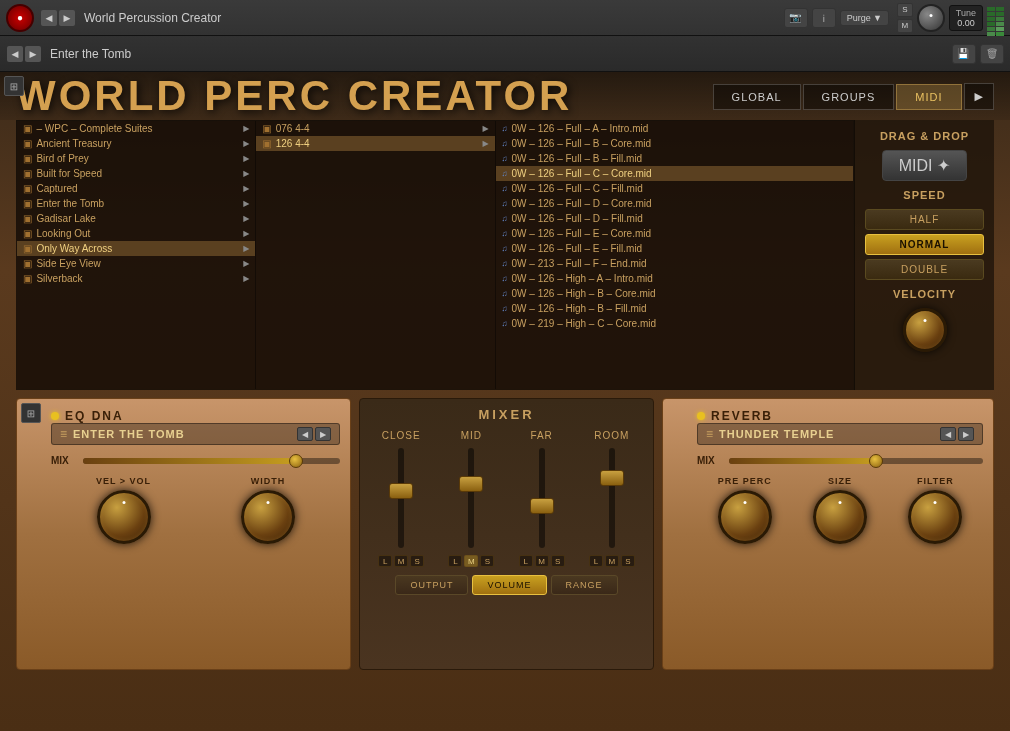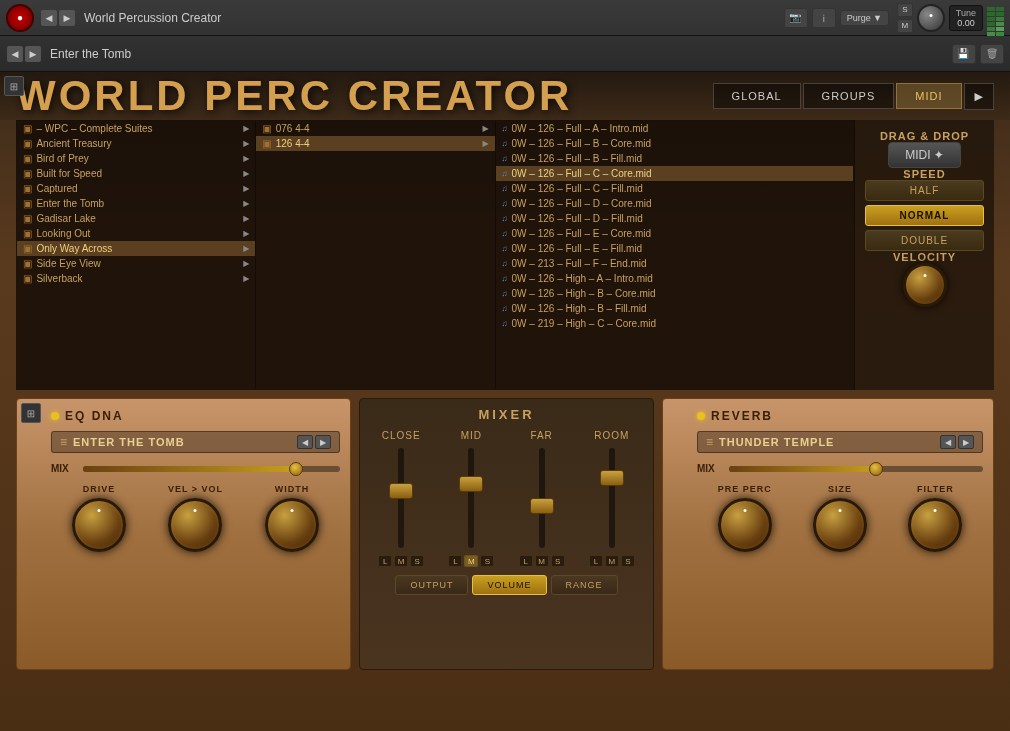--- a/index.html
+++ b/index.html
@@ -163,21 +163,21 @@
     .instrument-title {
       font-size: 42px;
       font-weight: bold;
       color: #d4a050;
       letter-spacing: 3px;
       text-shadow: 2px 2px 8px rgba(0,0,0,0.8);
       font-family: 'Arial Black', Arial, sans-serif;
     }
     .tab-buttons {
       display: flex;
-      align-items: center;
+      align-items: flex-end;
       gap: 2px;
     }
     .tab-btn {
       background: rgba(0,0,0,0.4);
       border: 1px solid rgba(255,255,255,0.2);
       color: #ccc;
       padding: 6px 18px;
       cursor: pointer;
       font-size: 11px;
       letter-spacing: 1px;
@@ -229,36 +229,36 @@
 
     
     .drag-drop-panel {
       width: 140px;
       background: rgba(30,20,10,0.8);
       border-left: 1px solid rgba(0,0,0,0.5);
       padding: 10px;
       display: flex;
       flex-direction: column;
       align-items: center;
-      gap: 0;
+      gap: 8px;
     }
     .panel-label {
       color: #c8a060;
       font-size: 11px;
       letter-spacing: 1px;
       font-weight: bold;
     }
     .midi-drop-btn {
       background: linear-gradient(180deg, #555, #333);
       border: 1px solid #444;
       border-radius: 4px;
       color: #ccc;
       padding: 5px 16px;
       cursor: pointer;
-      font-size: 12px;
+      font-size: 16px;
       display: flex;
       align-items: center;
       gap: 4px;
     }
     .speed-btns {
       display: flex;
       flex-direction: column;
       gap: 4px;
       width: 100%;
     }
@@ -319,21 +319,21 @@
       border: 1px solid #6a4018;
       border-radius: 4px;
       margin: 4px 0 4px 16px;
       padding: 10px;
       position: relative;
     }
     .panel-header {
       display: flex;
       align-items: center;
       gap: 6px;
-      margin-bottom: 8px;
+      margin-bottom: 0;
     }
     .status-dot {
       width: 8px;
       height: 8px;
       border-radius: 50%;
       background: #e8c020;
       box-shadow: 0 0 4px #e8c020;
     }
     .panel-title {
       color: #3a2008;
@@ -816,26 +816,20 @@
         </div>
         <div class="mix-row">
           <span class="mix-label">MIX</span>
           <div class="mix-slider">
             <div class="mix-slider-fill" style="width:85%"></div>
             <div class="mix-slider-thumb" style="left:80%"></div>
           </div>
         </div>
         <div class="knob-row">
           <div class="knob-container">
-            <span class="knob-label">DRIVE</span>
-            <div class="knob-medium">
-              <div class="knob-dot"></div>
-            </div>
-          </div>
-          <div class="knob-container">
             <span class="knob-label">VEL &gt; VOL</span>
             <div class="knob-medium">
               <div class="knob-dot"></div>
             </div>
           </div>
           <div class="knob-container">
             <span class="knob-label">WIDTH</span>
             <div class="knob-medium">
               <div class="knob-dot"></div>
             </div>

